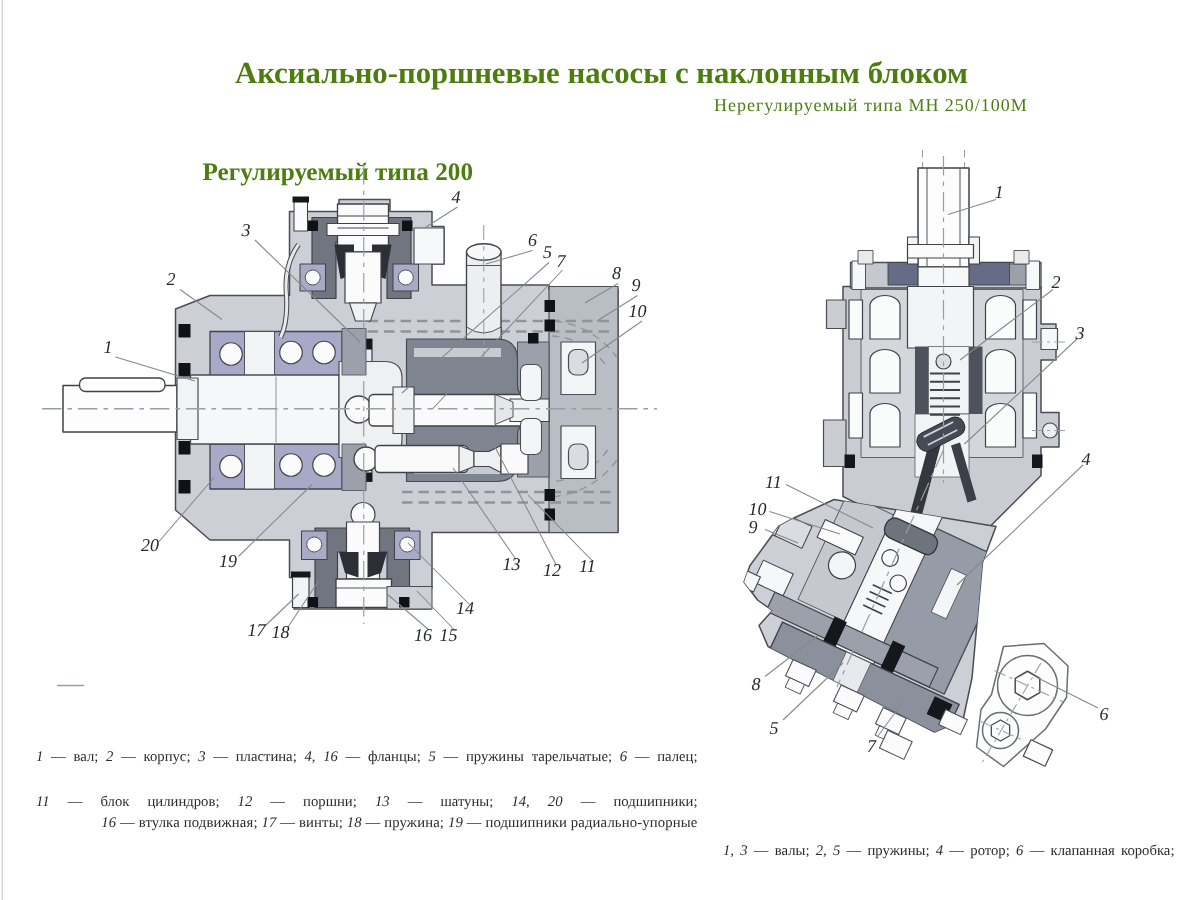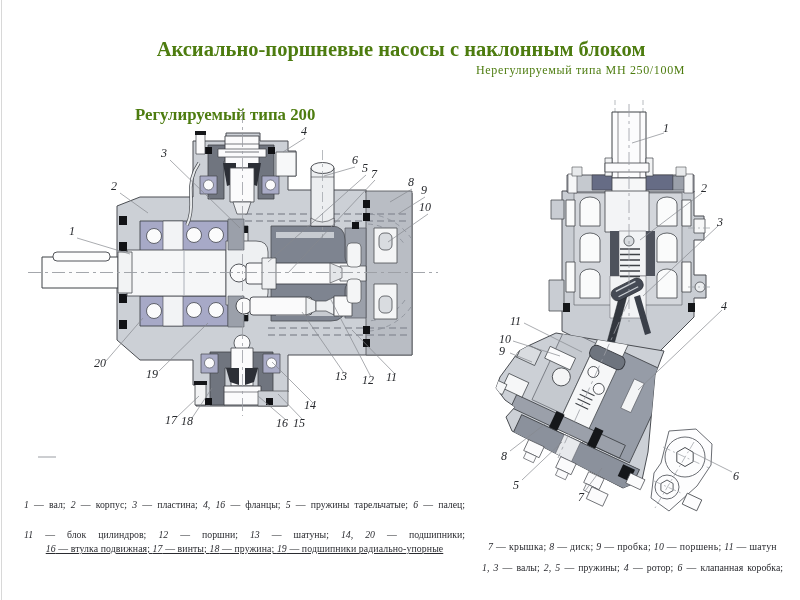--- a/index.html
+++ b/index.html
@@ -18,25 +18,24 @@
 
   <div class="t" style="left:135px;top:63px;font-size:16.8px;font-weight:bold;margin-top:42px;">Регулируемый типа 200</div>
 
   <div class="t" style="left:476px;top:63px;font-size:12px;font-weight:normal;letter-spacing:0.65px;">Нерегулируемый типа МН 250/100М</div>
 
   <div class="leg" style="left:24px;top:499px;width:441px;text-align:justify;text-align-last:justify;"><i>1</i> — вал; <i>2</i> — корпус; <i>3</i> — пластина; <i>4, 16</i> — фланцы; <i>5</i> — пружины тарельчатые; <i>6</i> — палец;</div>
 
 
   <div class="leg" style="left:24px;top:529px;width:441px;text-align:justify;text-align-last:justify;"><i>11</i> — блок цилиндров; <i>12</i> — поршни; <i>13</i> — шатуны; <i>14, 20</i> — подшипники;</div>
 
-  <div class="leg" style="left:24px;top:543px;width:441px;text-align:center;letter-spacing:0.1px;text-decoration:underline;"><i>16</i> — втулка подвижная; <i>17</i> — винты; <i>18</i> — пружина; <i>19</i> — подшипники радиально-упорные</div>
+  <div class="leg" style="left:24px;top:543px;width:441px;text-align:right;letter-spacing:0.1px;"><i>16</i> — втулка подвижная; <i>17</i> — винты; <i>18</i> — пружина; <i>19</i> — подшипники радиально-упорные</div>
 
   <div class="leg" style="left:482px;top:526px;width:301px;text-align:justify;text-align-last:justify;margin-top:36px;"><i>1, 3</i> — валы; <i>2, 5</i> — пружины; <i>4</i> — ротор; <i>6</i> — клапанная коробка;</div>
 
-  <div class="leg" style="left:482px;top:541px;width:301px;text-align:center;letter-spacing:0.3px;"><i>7</i> — крышка; <i>8</i> — диск; <i>9</i> — пробка; <i>10</i> — поршень; <i>11</i> — шатун</div>
 
   <svg width="800" height="600" viewBox="0 0 800 600">
     <defs>
       <g id="none"></g>
     </defs>
 
     <line x1="38" y1="457" x2="56" y2="457" stroke="#9a9da3" stroke-width="1"></line>
 
     <line x1="1.5" y1="0" x2="1.5" y2="600" stroke="#d8d8d8" stroke-width="1"></line>
     <g stroke-linejoin="round">

